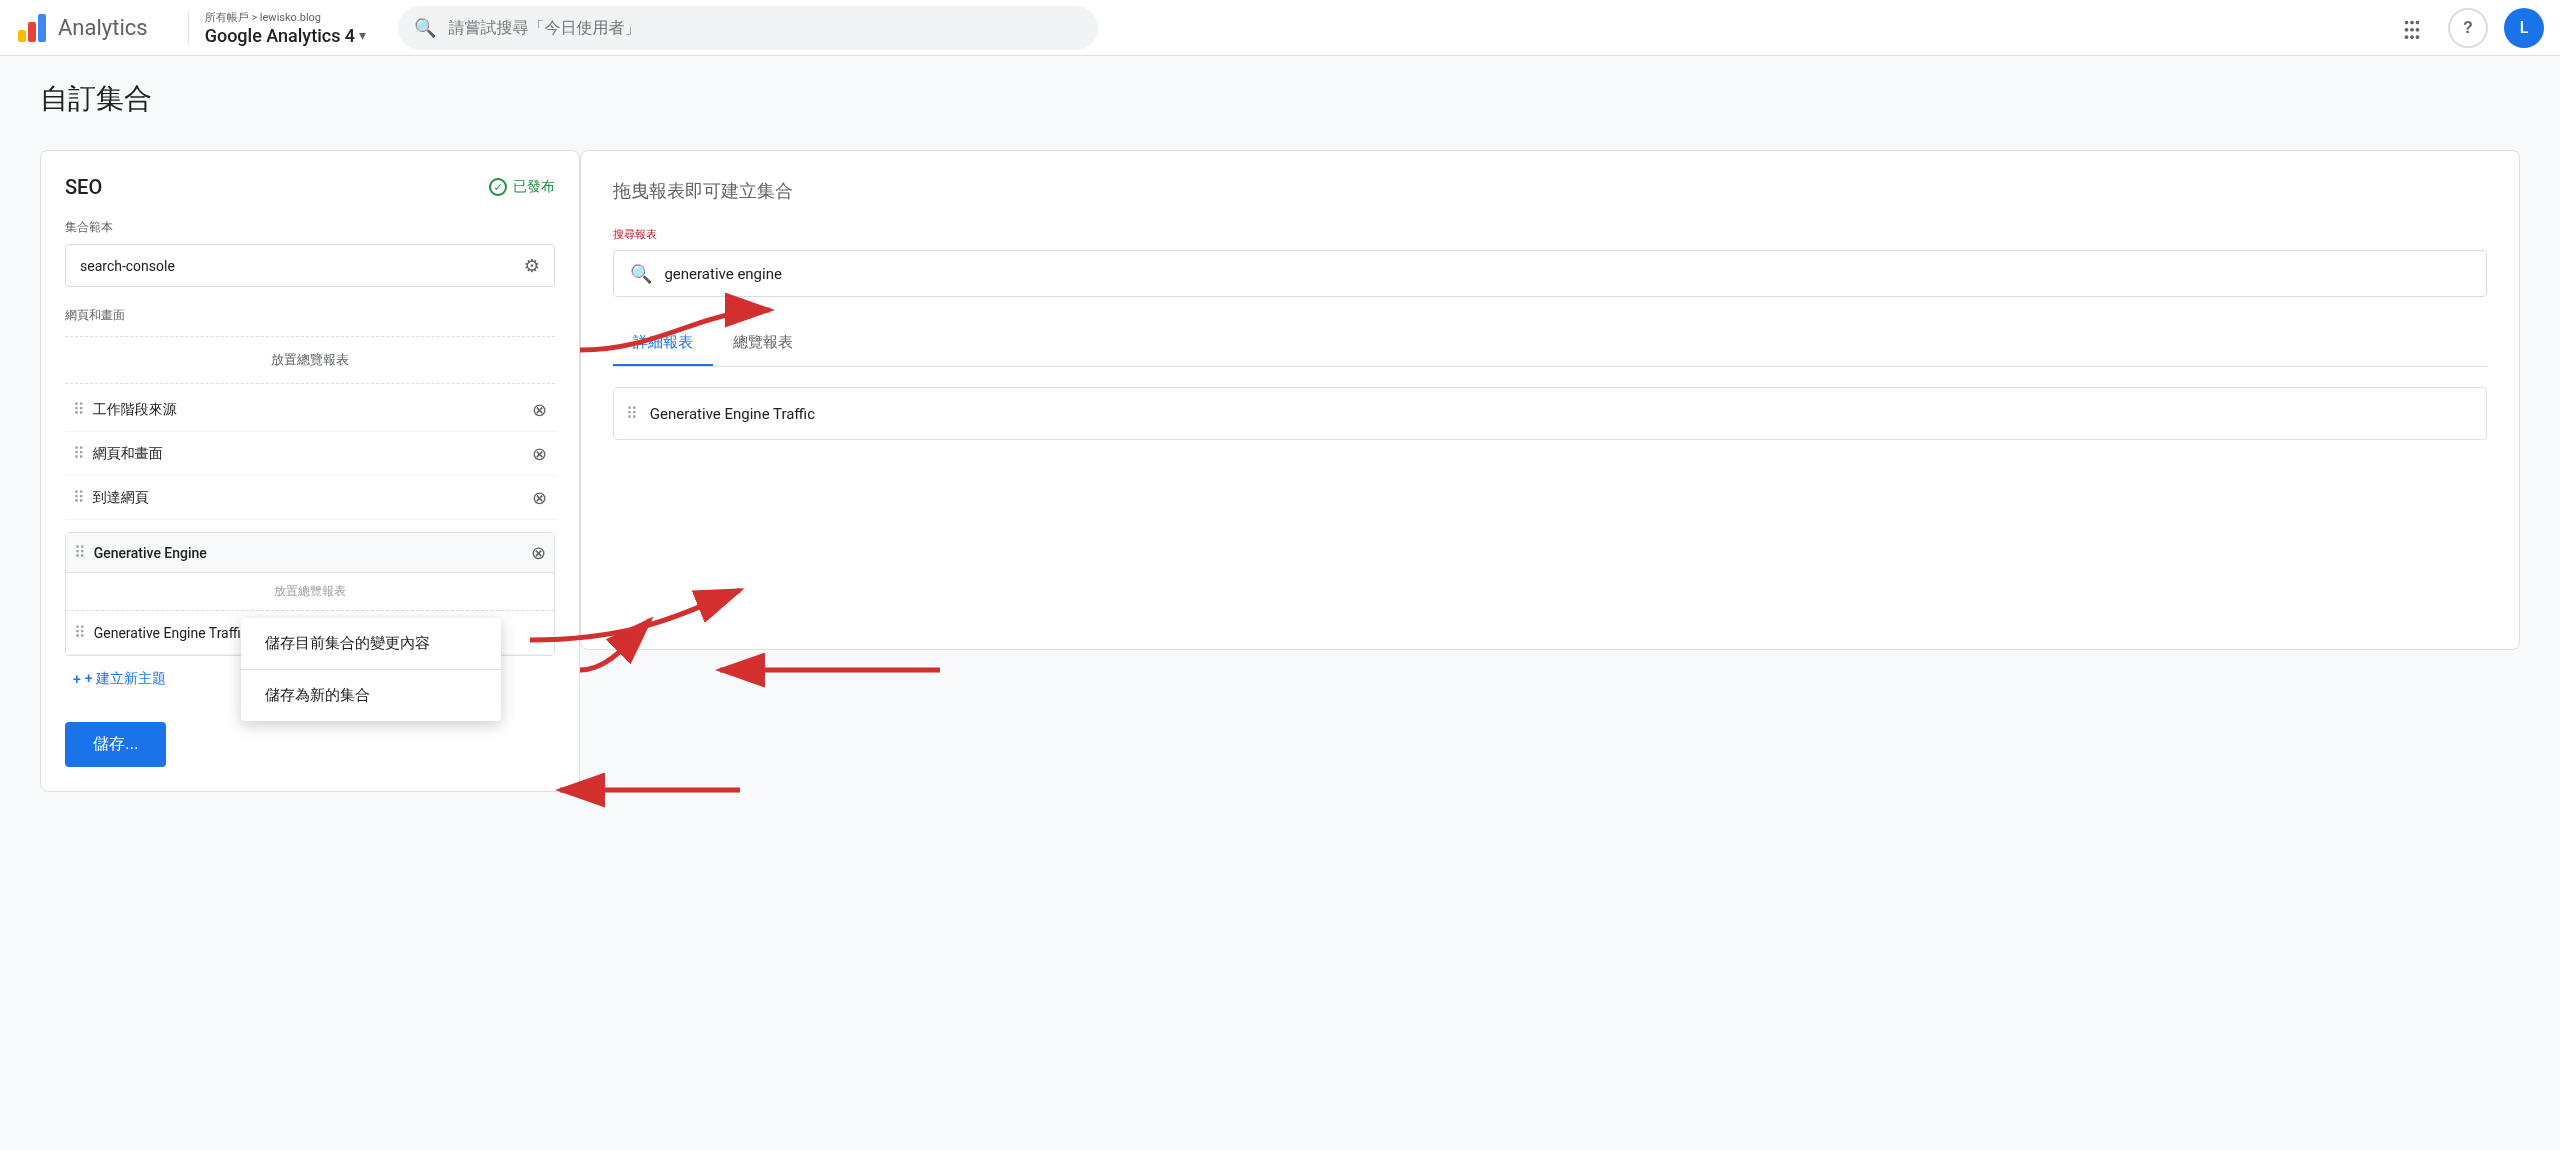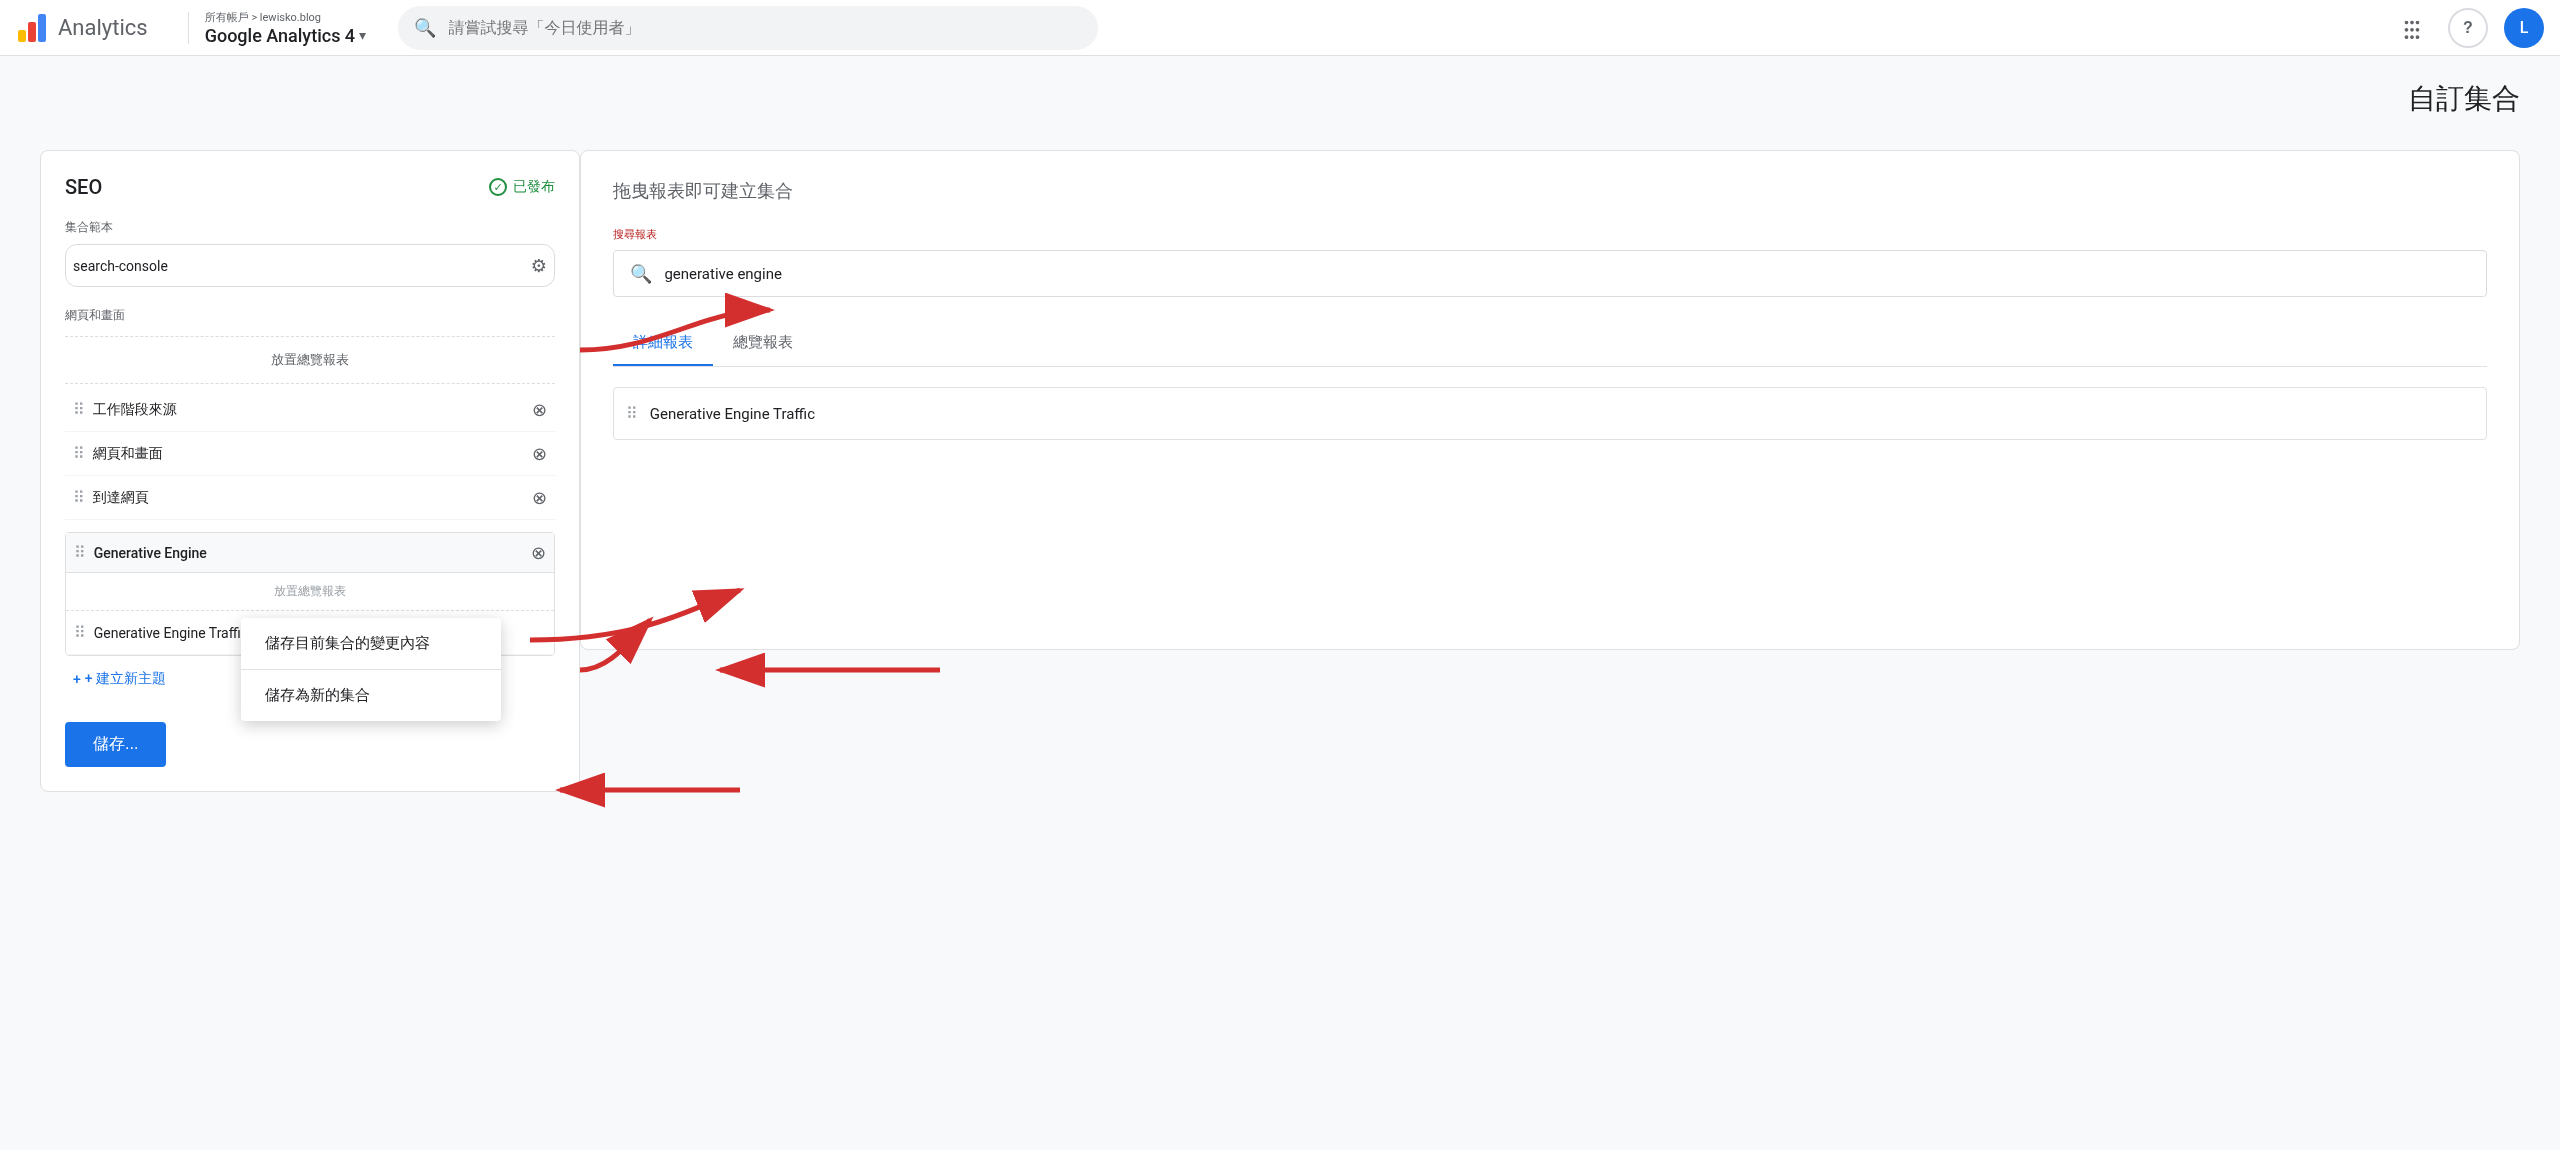--- a/index.html
+++ b/index.html
@@ -123,21 +123,20 @@
 
     
     .page-body {
       padding: 24px 40px;
     }
     .page-title {
       font-size: 28px;
       font-weight: 400;
       color: #202124;
       margin-bottom: 32px;
-      text-align: right;
     }
 
     
     .main-content {
       display: flex;
       align-items: flex-start;
       position: relative;
     }
 
     
@@ -182,22 +181,22 @@
       font-size: 12px;
       color: #5f6368;
       margin-bottom: 8px;
       font-weight: 500;
     }
     .sample-selector {
       display: flex;
       align-items: center;
       justify-content: space-between;
       border: 1px solid #dadce0;
-      border-radius: 12px;
-      padding: 10px 7px;
+      border-radius: 4px;
+      padding: 10px 14px;
       margin-bottom: 20px;
       font-size: 14px;
       color: #202124;
     }
     .settings-icon {
       color: #5f6368;
       font-size: 18px;
       cursor: pointer;
     }
 

